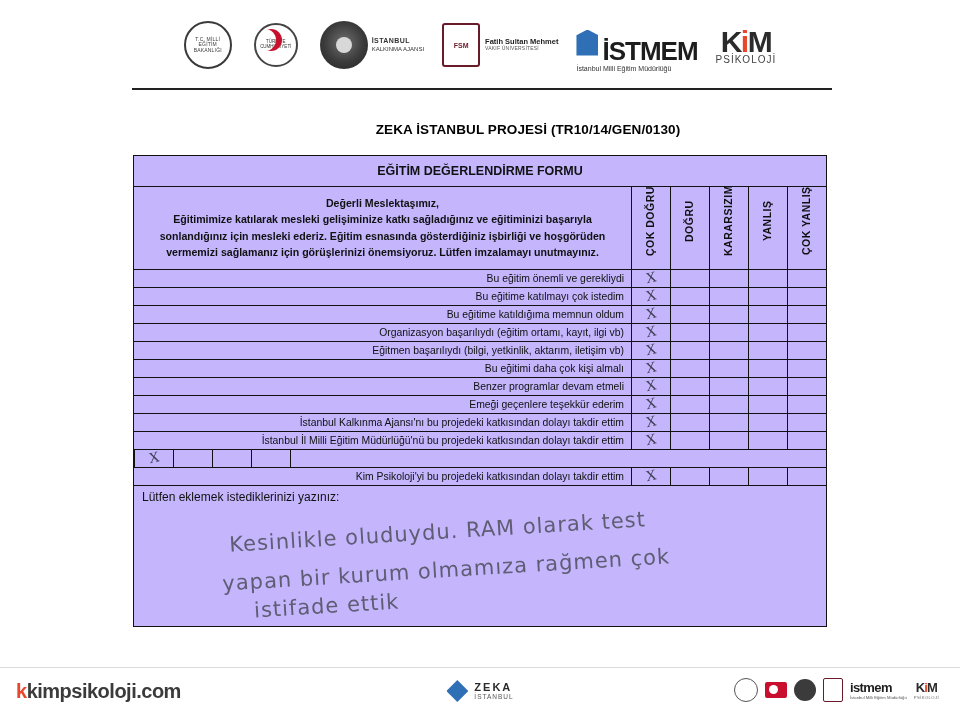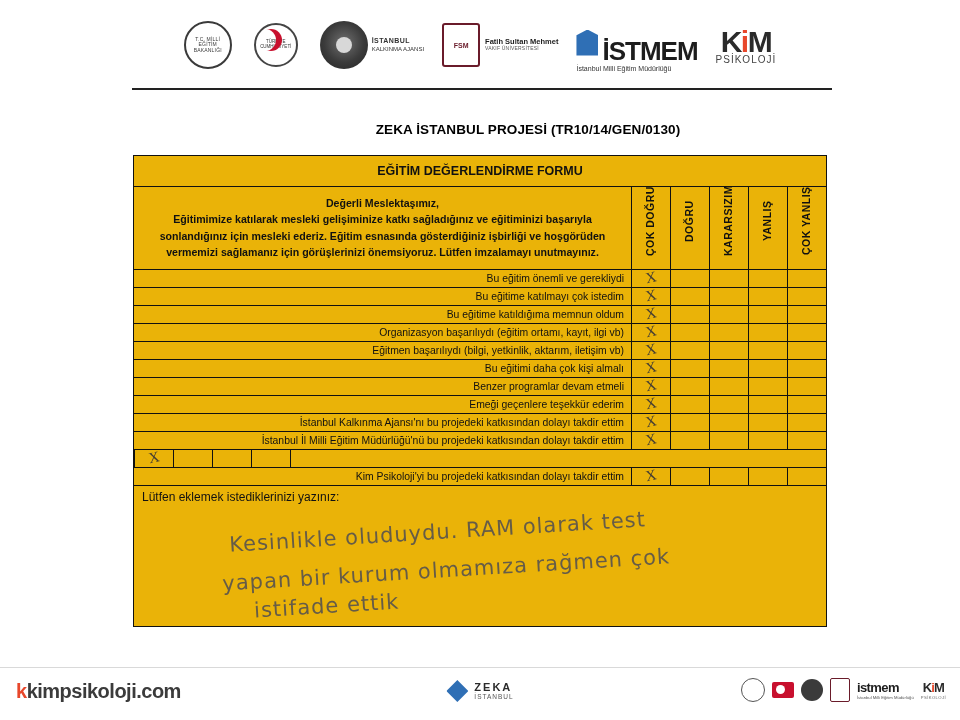--- a/index.html
+++ b/index.html
@@ -78,21 +78,21 @@
   .proj-title{
     position:absolute;left:0;top:122px;width:960px;text-align:center;
     font-size:13.5px;font-weight:bold;color:#000;letter-spacing:.1px;padding-left:48px;
   }
 
   
   .form{
     position:absolute;left:133px;top:155px;width:694px;
     border:1.3px solid #111;
     box-sizing:border-box;
-    background:#eab308;
+    background:#c4b5fd;
   }
   .form-header{
     height:30px;display:flex;align-items:center;justify-content:center;
     font-size:12.5px;font-weight:bold;border-bottom:1.3px solid #111;
   }
   .intro-row{display:flex;border-bottom:1.3px solid #111;}
   .intro-text{
     flex:1;padding:8px 10px 8px 10px;
     font-size:10.6px;line-height:1.55;text-align:center;font-weight:bold;color:#111;
   }
@@ -157,21 +157,21 @@
     position:absolute;left:50%;top:12px;transform:translateX(-50%);
     display:flex;align-items:center;gap:6px;
   }
   .zeka-mark{
     width:22px;height:22px;background:#2f6fb5;
     clip-path:polygon(50% 0%,100% 50%,50% 100%,0% 50%);
   }
   .zeka-txt{font-size:11px;font-weight:bold;letter-spacing:2px;color:#2b2b2b;line-height:1.1;}
   .zeka-txt small{display:block;font-size:6.5px;letter-spacing:1px;font-weight:normal;color:#555;}
   .foot-right{
-    position:absolute;right:14px;top:10px;display:flex;align-items:center;gap:7px;
+    position:absolute;right:21px;top:10px;display:flex;align-items:center;gap:7px;
   }
   .mini-seal{
     width:22px;height:22px;border-radius:50%;border:1.2px solid #555;
   }
   .mini-flag{width:22px;height:16px;background:#c8102e;border-radius:2px;position:relative;}
   .mini-flag:after{content:"";position:absolute;left:4px;top:3px;width:9px;height:9px;border-radius:50%;box-shadow:3px 0 0 0 #c8102e;background:#fff;}
   .mini-dark{width:22px;height:22px;border-radius:50%;background:#3b3b3b;}
   .mini-fsm{width:18px;height:22px;border:1.2px solid #6a1b2a;border-radius:2px;}
   .mini-istmem{font-size:13px;font-weight:bold;color:#1d1d1d;letter-spacing:-.6px;}
   .mini-istmem small{display:block;font-size:4.2px;font-weight:normal;color:#555;letter-spacing:0;}

